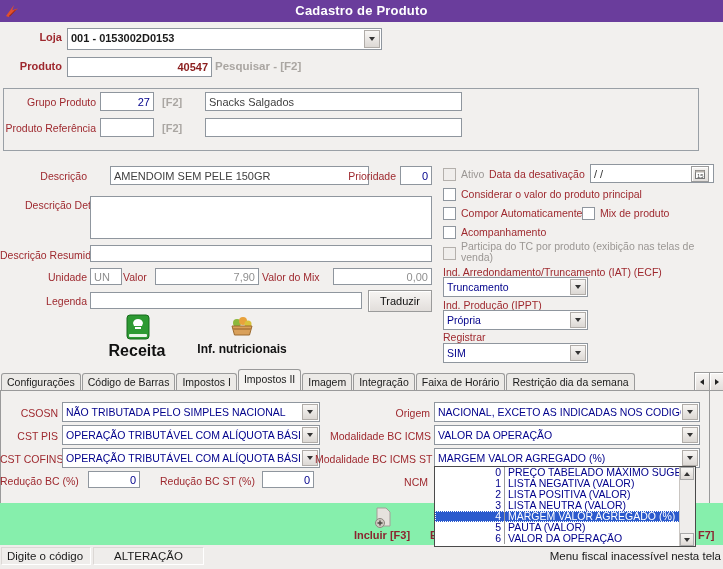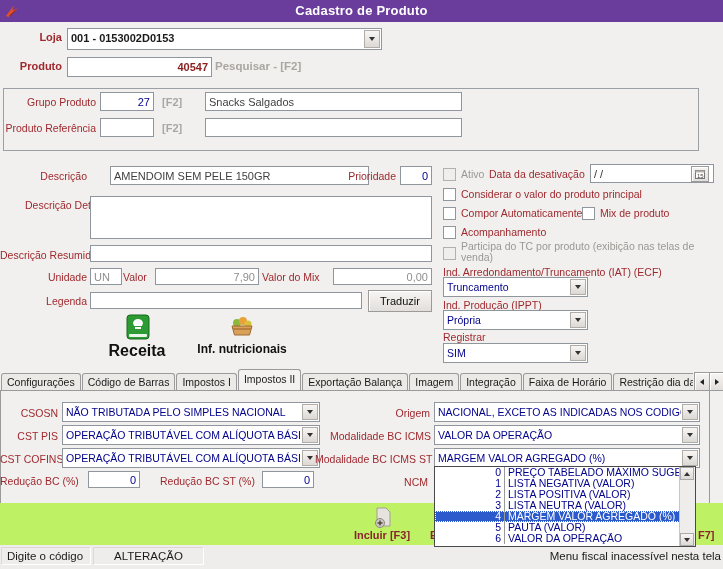--- a/index.html
+++ b/index.html
@@ -43,21 +43,21 @@
   
   .list{position:absolute;left:434px;top:466px;width:260px;height:79px;background:#fff;border:1px solid #4a4a4a;z-index:6;}
   .lrow{height:11px;line-height:11px;font-size:10.5px;color:#00008b;display:flex;margin-right:15px;cursor:default;}
   .lrow .n{width:66px;text-align:right;padding-right:3px;border-right:1px solid #9a9a9a;flex:0 0 auto;}
   .lrow .t{padding-left:3px;flex:1;white-space:nowrap;overflow:hidden;}
   .lrow.sel{background:#2b5acd;color:#fff;outline:1px dotted #fff;outline-offset:-1px;}
   .sbar{position:absolute;right:0;top:0;bottom:0;width:15px;background:#efedeb;border-left:1px solid #c9c5c1;}
   .sbtn{position:absolute;left:0;width:14px;height:13px;background:linear-gradient(#f8f6f4,#ddd9d5);border:1px solid #aaa;box-sizing:border-box;display:flex;align-items:center;justify-content:center;}
 
   
-  .actionbar{position:absolute;left:0;top:503px;width:723px;height:42px;background:#bef264;}
+  .actionbar{position:absolute;left:0;top:503px;width:723px;height:42px;background:#86efac;}
   .abtxt{position:absolute;color:#8b2430;font-weight:bold;font-size:11px;white-space:nowrap;}
   .statusbar{position:absolute;left:0;top:545px;width:723px;height:24px;background:#efedeb;}
   .seg{position:absolute;top:2px;height:18px;border:1px solid;border-color:#dcd8d5 #ffffff #ffffff #dcd8d5;display:flex;align-items:center;font-size:11.5px;color:#1a1a1a;box-sizing:border-box;}
 </style>
 </head>
 <body>
 
 <div class="screen">
 
   <div class="titlebar">
@@ -176,21 +176,20 @@
     <span class="cbtn">
         <span class="tri-d"></span>
       </span>
   </div>
 
   <div class="tabbar">
     <div class="tab">Configurações</div>
     <div class="tab">Código de Barras</div>
     <div class="tab">Impostos I</div>
     <div class="tab active">Impostos II</div>
-    <div class="tab">Exportação Balança</div>
     <div class="tab">Imagem</div>
     <div class="tab">Integração</div>
     <div class="tab">Faixa de Horário</div>
     <div class="tab">Restrição dia da semana</div>
 
   </div>
   <div class="btn" style="left:694px;top:372px;width:14px;height:17px;">
       <span class="tri-l"></span>
     </div>
   <div class="btn" style="left:709px;top:372px;width:14px;height:17px;">

